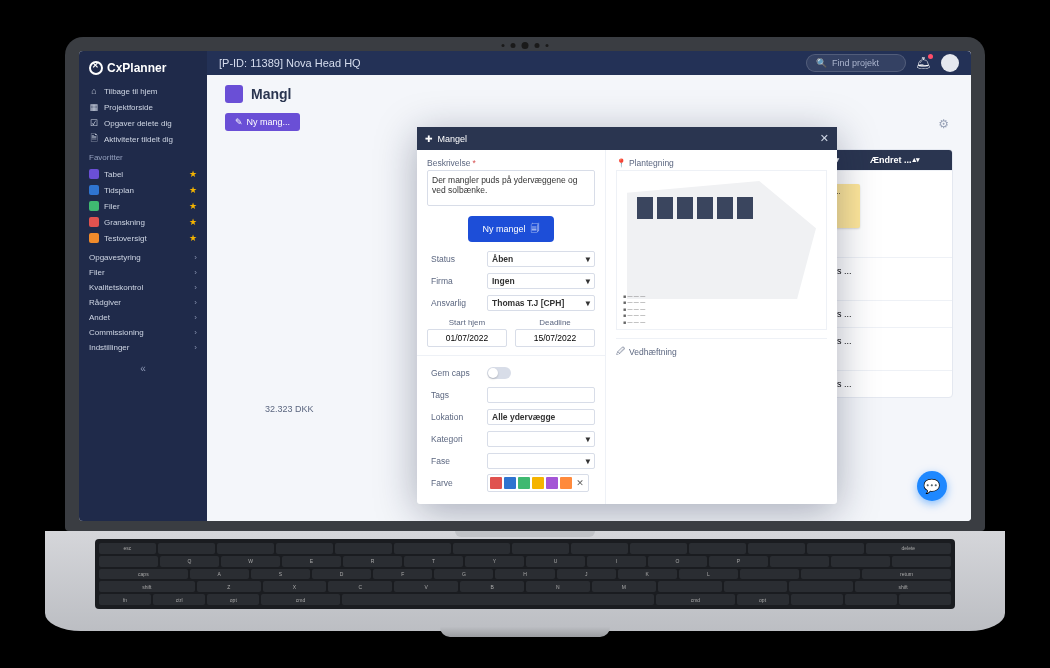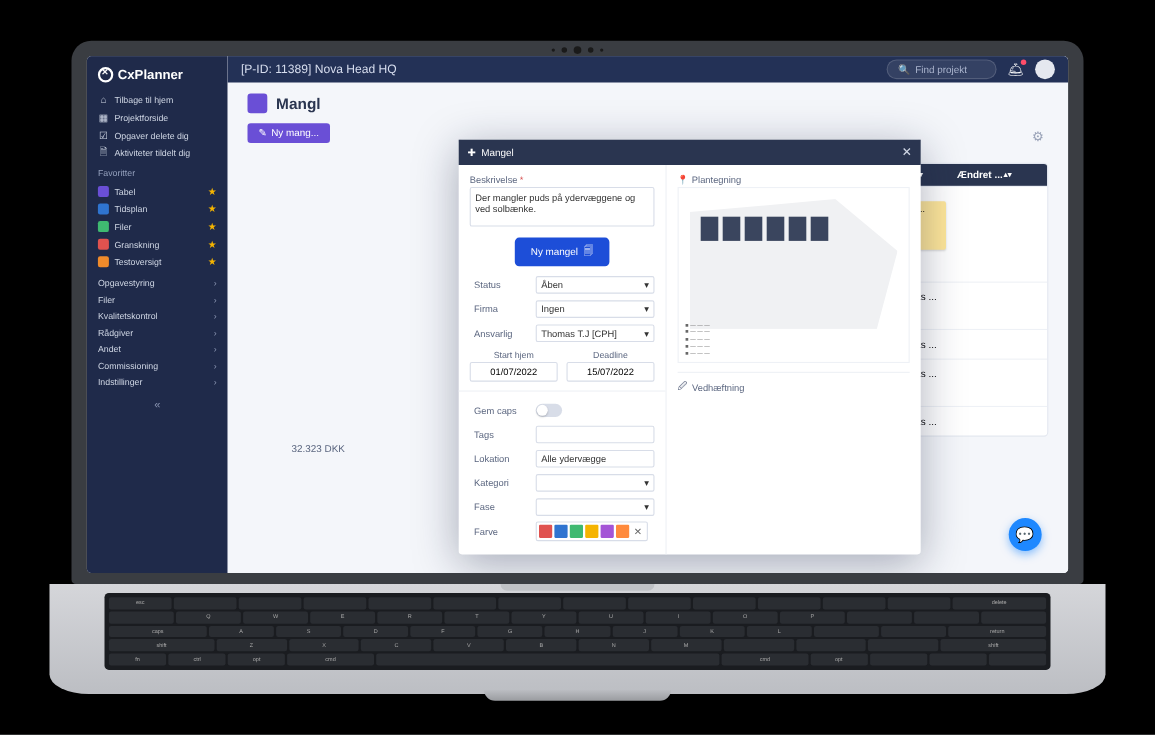--- a/index.html
+++ b/index.html
@@ -74,21 +74,21 @@
 .mbody{ display:flex;}
 .mleft{ width:45%; padding:8px 10px; border-right:1px solid #eef1f6;}
 .mright{ width:55%; padding:8px 10px;}
 .lbl{ color:#5c6780; font-size:8.5px; margin-bottom:2px;}
 .req::after{content:"*"; color:#d64f4f; margin-left:2px;}
 .ta{ width:100%; border:1px solid #d8dde8; border-radius:2px; padding:4px; font-size:8.5px; height:36px; resize:none; color:#333;}
 .btn-center{ display:flex; justify-content:center; margin:8px 0;}
 .btn-pill{ background:#1d4ed8; color:#fff; padding:5px 14px; border-radius:4px; font-size:9px; display:flex; align-items:center; gap:5px; cursor:pointer;}
 .frow{ display:flex; align-items:center; margin:4px 0; gap:6px;}
 .frow .lbl{ width:46px; margin:4px;}
-.fsel, .finp{ flex:1; border:1px solid #d8dde8; border-radius:2px; padding:2px 4px; font-size:8.5px; color:#333; background:#fff; display:flex; justify-content:space-between; align-items:center;}
+.fsel, .finp{ flex:1; border:1px solid #d8dde8; border-radius:2px; padding:2px 4px; font-size:8.5px; color:#333; background:#fff; display:flex; justify-content:space-between; align-items:center;font-weight:bold;}
 .dates{ display:flex; gap:8px; margin-top:6px;}
 .dcol{ flex:1; text-align:center;}
 .dlbl{ font-size:8px; color:#5c6780; margin-bottom:2px;}
 .dval{ border:1px solid #d8dde8; border-radius:2px; padding:3px; font-size:8.5px;}
 .hr{ height:1px; background:#eef1f6; margin:8px -10px;}
 .toggle{ width:24px; height:12px; background:#d8dde8; border-radius:10px; position:relative;}
 .toggle::after{content:""; width:10px; height:10px; background:#fff; border-radius:50%; position:absolute; top:1px; left:1px; box-shadow:0 1px 2px rgba(0,0,0,.2);}
 .colors{ display:flex; gap:2px; border:1px solid #d8dde8; padding:2px; border-radius:2px;}
 .sw{ width:12px; height:12px; border-radius:1px;}
 .sw.x{ background:#fff; display:flex; align-items:center; justify-content:center; color:#666; font-size:9px;}

